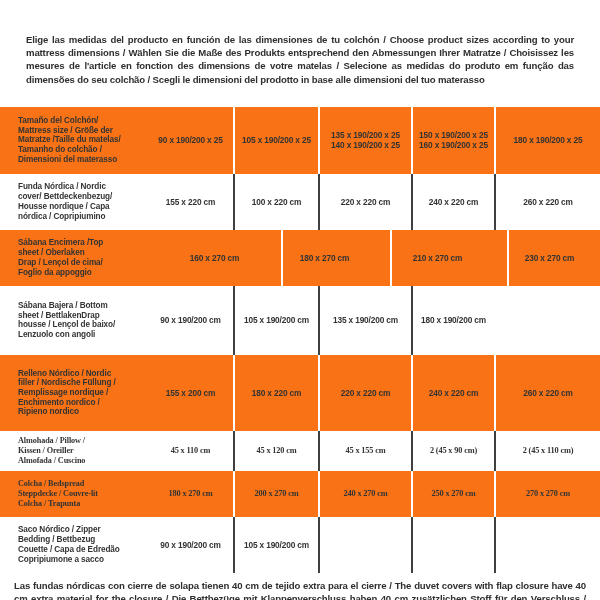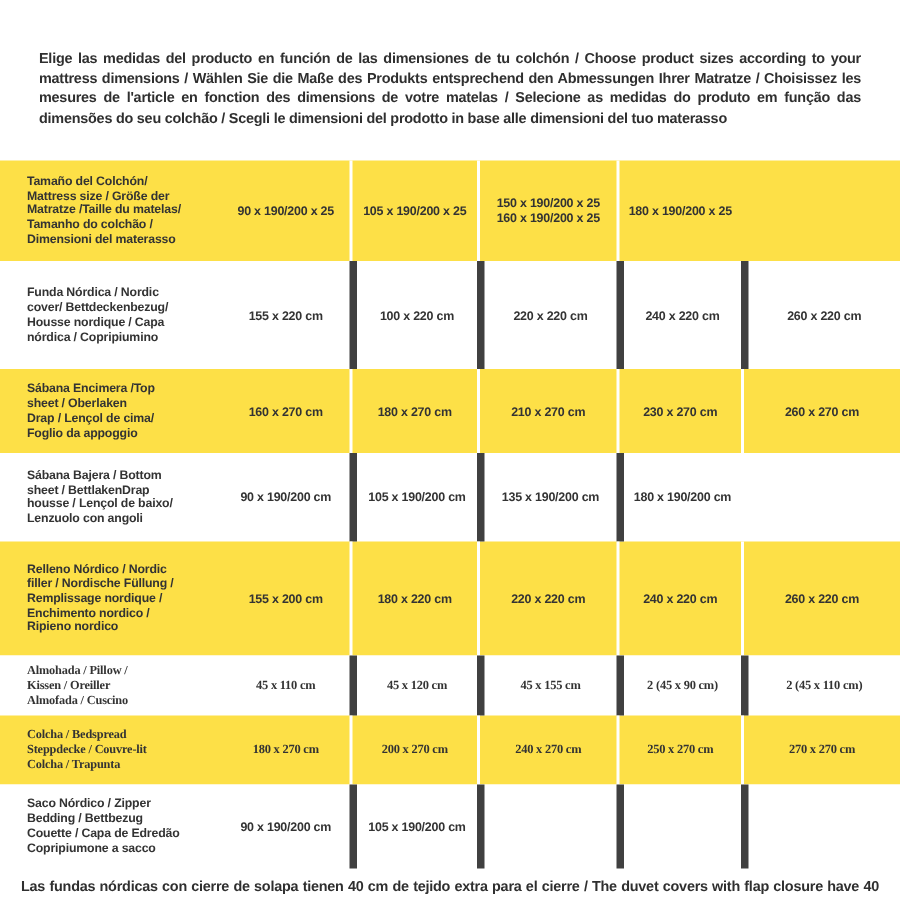--- a/index.html
+++ b/index.html
@@ -26,26 +26,26 @@
     text-align: justify;
     color: #2f2f2f;
   }
   .size-table {
     width: 600px;
   }
   .row {
     display: grid;
     grid-template-columns: 148px 85px 85px 93px 83px 106px;
   }
-  .row.gray { background: #fde047; }
+  .row.gray { background: #f97316; }
   .row.white { background: #ffffff; }
   .r1 { height: 67px; }
-  .r2 { height: 72px; }
-  .r3 { height: 56px; }
-  .r4 { height: 59px; }
+  .r2 { height: 56px; }
+  .r3 { height: 56px; gap: 24px; }
+  .r4 { height: 69px; }
   .r5 { height: 76px; }
   .r6 { height: 40px; font-family: Liberation Serif, serif; }
   .r7 { height: 46px; font-family: Liberation Serif, serif; }
   .r8 { height: 56px; }
   .cell {
     display: flex;
     align-items: center;
     overflow: hidden;
   }
   .cell.label {
@@ -61,21 +61,21 @@
   .cell.val {
     justify-content: center;
     text-align: center;
     font-size: 8.3px;
     line-height: 10.5px;
     font-weight: 700;
     letter-spacing: -0.15px;
     white-space: pre-line;
     color: #333333;
   }
-  .row.white .cell.val { border-left: 5px solid #404040; }
+  .row.white .cell.val { border-left: 2px solid #404040; }
   .row.gray  .cell.val { border-left: 2px solid #ffffff; }
   .row .cell.val.first { border-left: none; }
   .note {
     margin: 0;
     padding: 6px 14px 0 14px;
     font-size: 9.6px;
     line-height: 13.2px;
     font-weight: 700;
     letter-spacing: -0.15px;
     text-align: justify;
@@ -92,20 +92,22 @@
   <div class="size-table">
 
     <div class="row gray r1">
       <div class="cell label">Tamaño del Colchón/
 Mattress size / Größe der
 Matratze /Taille du matelas/
 Tamanho do colchão /
 Dimensioni del materasso</div>
       <div class="cell val first">90 x 190/200 x 25</div>
       <div class="cell val">105 x 190/200 x 25</div>
+      <div class="cell val">135 x 190/200 x 25
+140 x 190/200 x 25</div>
       <div class="cell val">150 x 190/200 x 25
 160 x 190/200 x 25</div>
       <div class="cell val">180 x 190/200 x 25</div>
     </div>
 
     <div class="row white r2">
       <div class="cell label">Funda Nórdica /  Nordic
 cover/ Bettdeckenbezug/
 Housse nordique  / Capa
 nórdica / Copripiumino</div>

